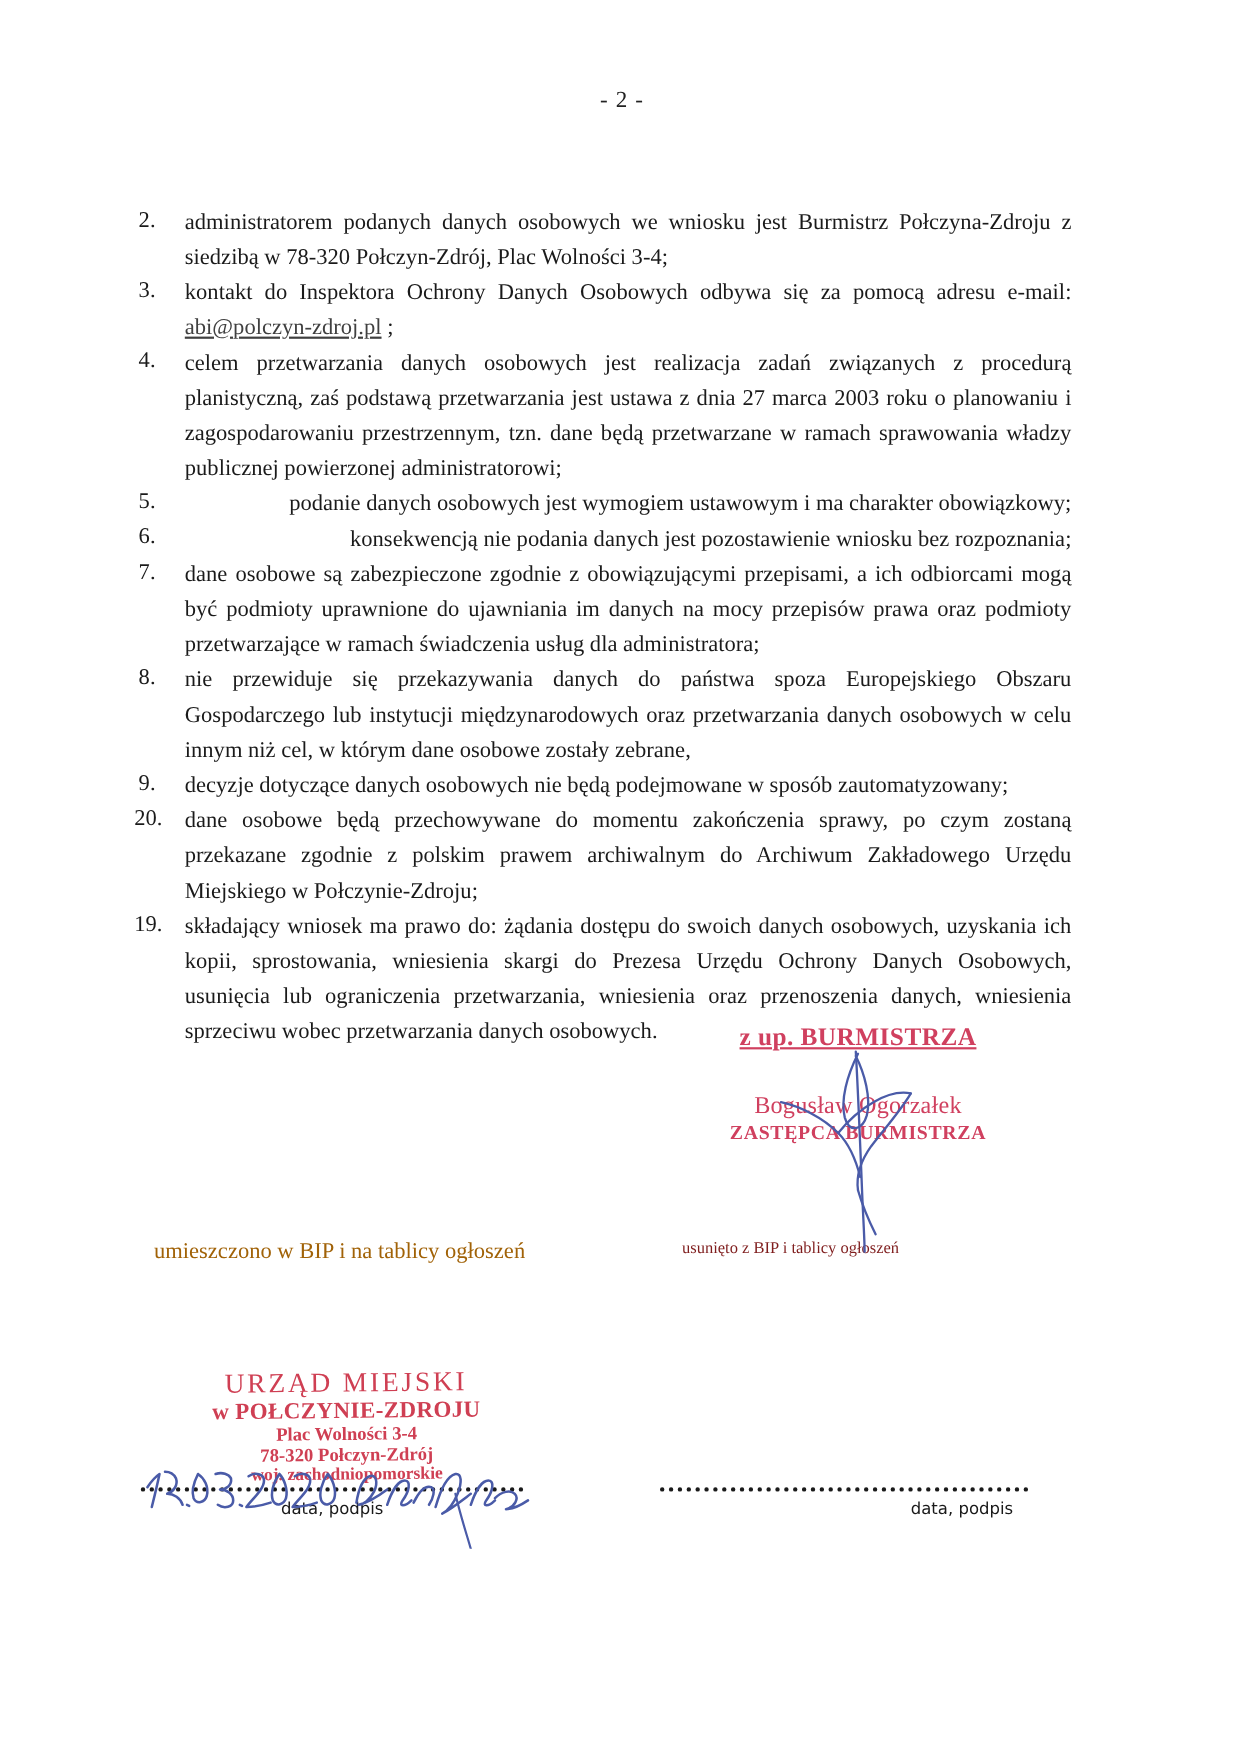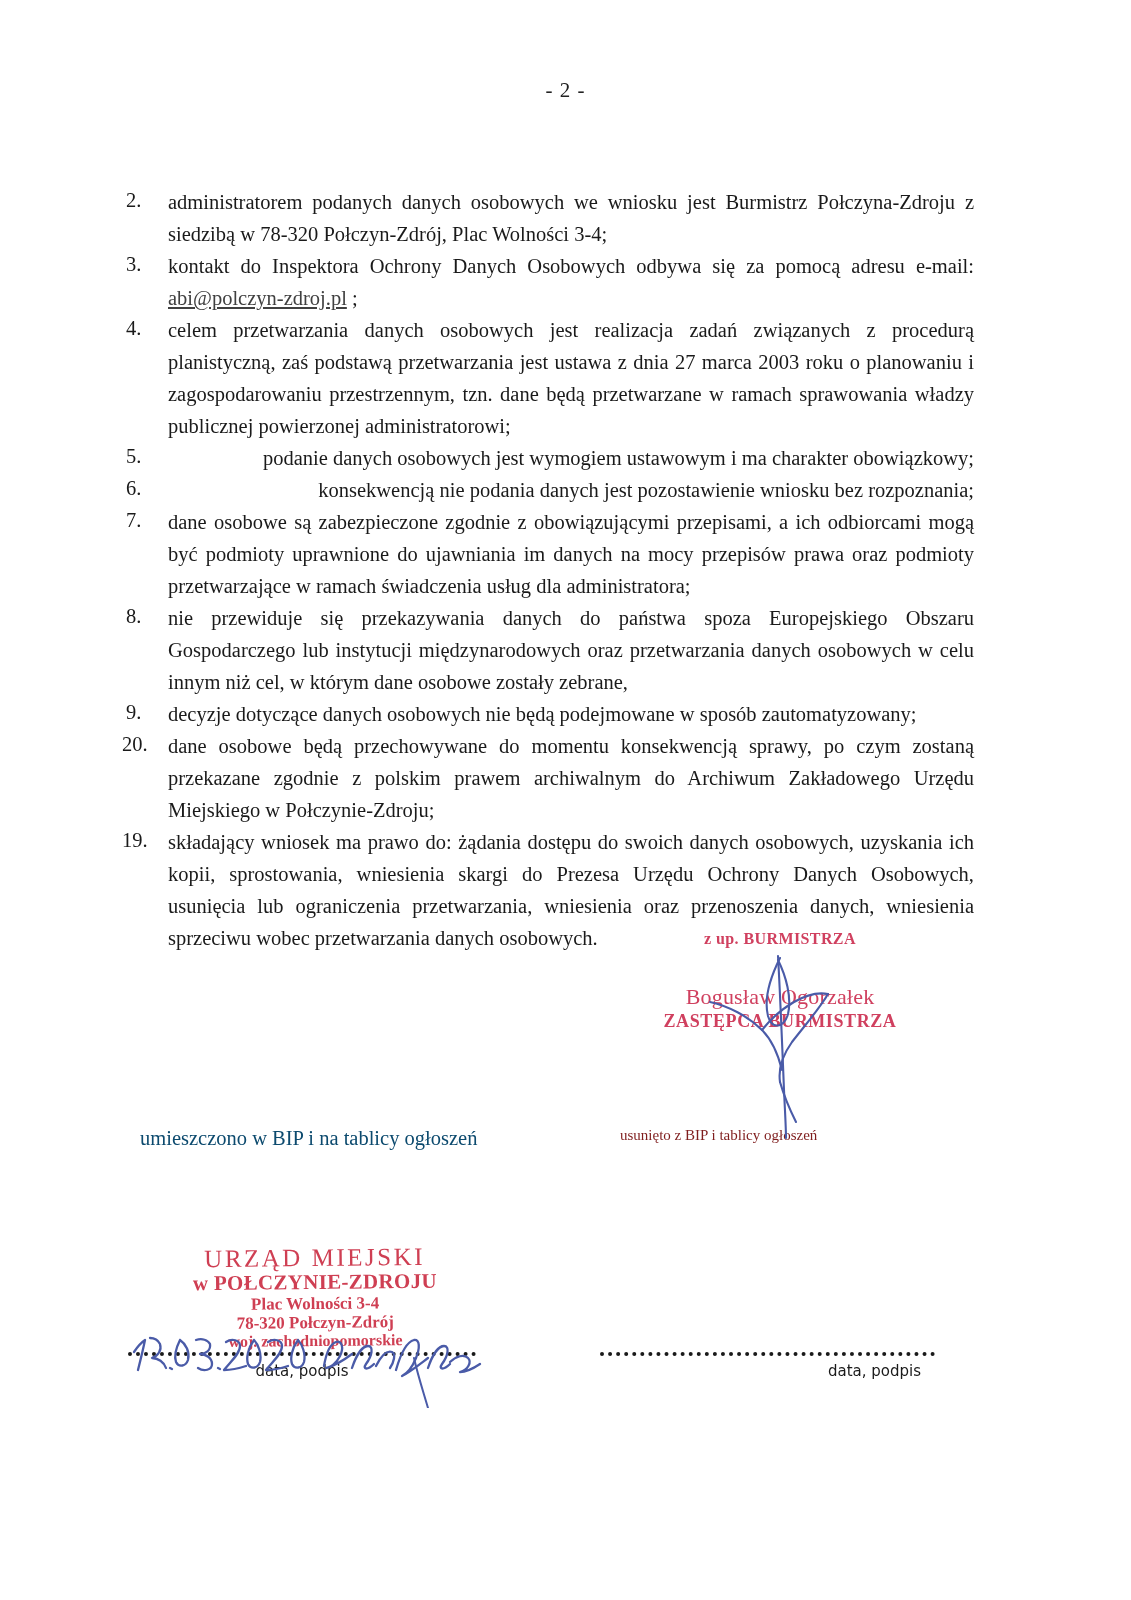--- a/index.html
+++ b/index.html
@@ -73,23 +73,24 @@
     position: absolute;
     top: 930px;
     left: 620px;
     width: 320px;
     text-align: center;
     z-index: 2;
   }
   .sig-line1 {
     font-family: "Liberation Serif", "DejaVu Serif", serif;
     font-weight: bold;
-    font-size: 16px;
+    font-size: 23px;
     color: #d0405f;
     letter-spacing: 0.4px;
+    text-decoration: underline;
   }
   .sig-name {
     margin-top: 36px;
     font-family: "Liberation Serif", "DejaVu Serif", serif;
     font-weight: normal;
     font-size: 22px;
     color: #d0405f;
     letter-spacing: 0.2px;
   }
   .sig-role {
@@ -109,21 +110,21 @@
     z-index: 3;
     pointer-events: none;
   }
 
   
   .bip-left {
     position: absolute;
     top: 1127px;
     left: 140px;
     font-size: 20.5px;
-    color: #0c4a6e;
+    color: #a16207;
   }
   .bip-right {
     position: absolute;
     top: 1127px;
     left: 620px;
     font-size: 15px;
     color: #7f1d1d;
   }
 
   
@@ -262,21 +263,21 @@
       <div class="item-text">nie przewiduje się przekazywania danych do państwa  spoza Europejskiego Obszaru Gospodarczego lub instytucji międzynarodowych oraz przetwarzania danych osobowych w celu innym niż cel, w którym dane osobowe zostały zebrane,</div>
     </div>
 
     <div class="list-item">
       <div class="item-num">9.</div>
       <div class="item-text">decyzje dotyczące danych osobowych nie będą podejmowane w sposób zautomatyzowany;</div>
     </div>
 
     <div class="list-item">
       <div class="item-num wide">20.</div>
-      <div class="item-text">dane osobowe będą przechowywane do momentu konsekwencją sprawy, po czym zostaną przekazane zgodnie z polskim prawem archiwalnym do Archiwum Zakładowego Urzędu Miejskiego w Połczynie-Zdroju;</div>
+      <div class="item-text">dane osobowe będą przechowywane do momentu zakończenia sprawy, po czym zostaną przekazane zgodnie z polskim prawem archiwalnym do Archiwum Zakładowego Urzędu Miejskiego w Połczynie-Zdroju;</div>
     </div>
 
     <div class="list-item">
       <div class="item-num wide">19.</div>
       <div class="item-text">składający wniosek ma prawo do: żądania dostępu do swoich danych osobowych, uzyskania ich kopii, sprostowania, wniesienia skargi do Prezesa Urzędu Ochrony Danych Osobowych, usunięcia lub ograniczenia przetwarzania, wniesienia oraz przenoszenia danych, wniesienia sprzeciwu wobec przetwarzania danych osobowych.</div>
     </div>
 
   </div>
 
   <div class="sig-block">

